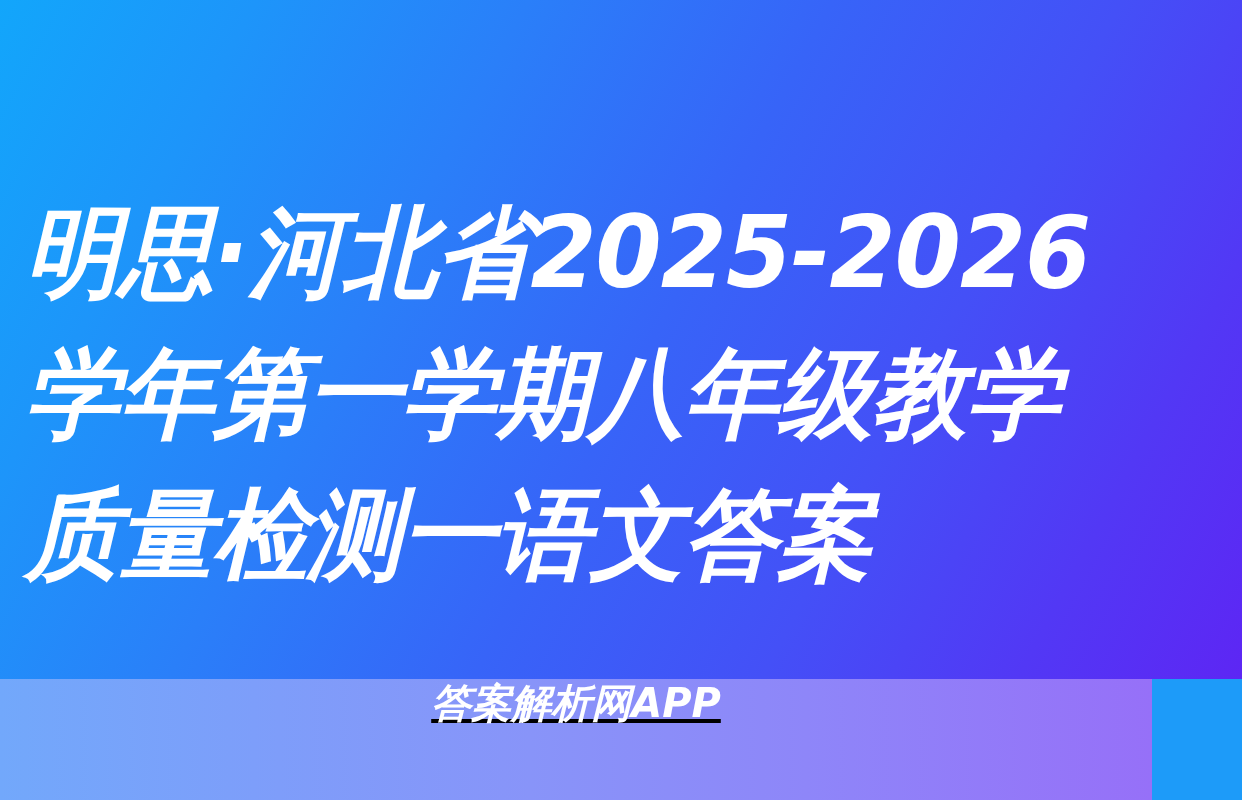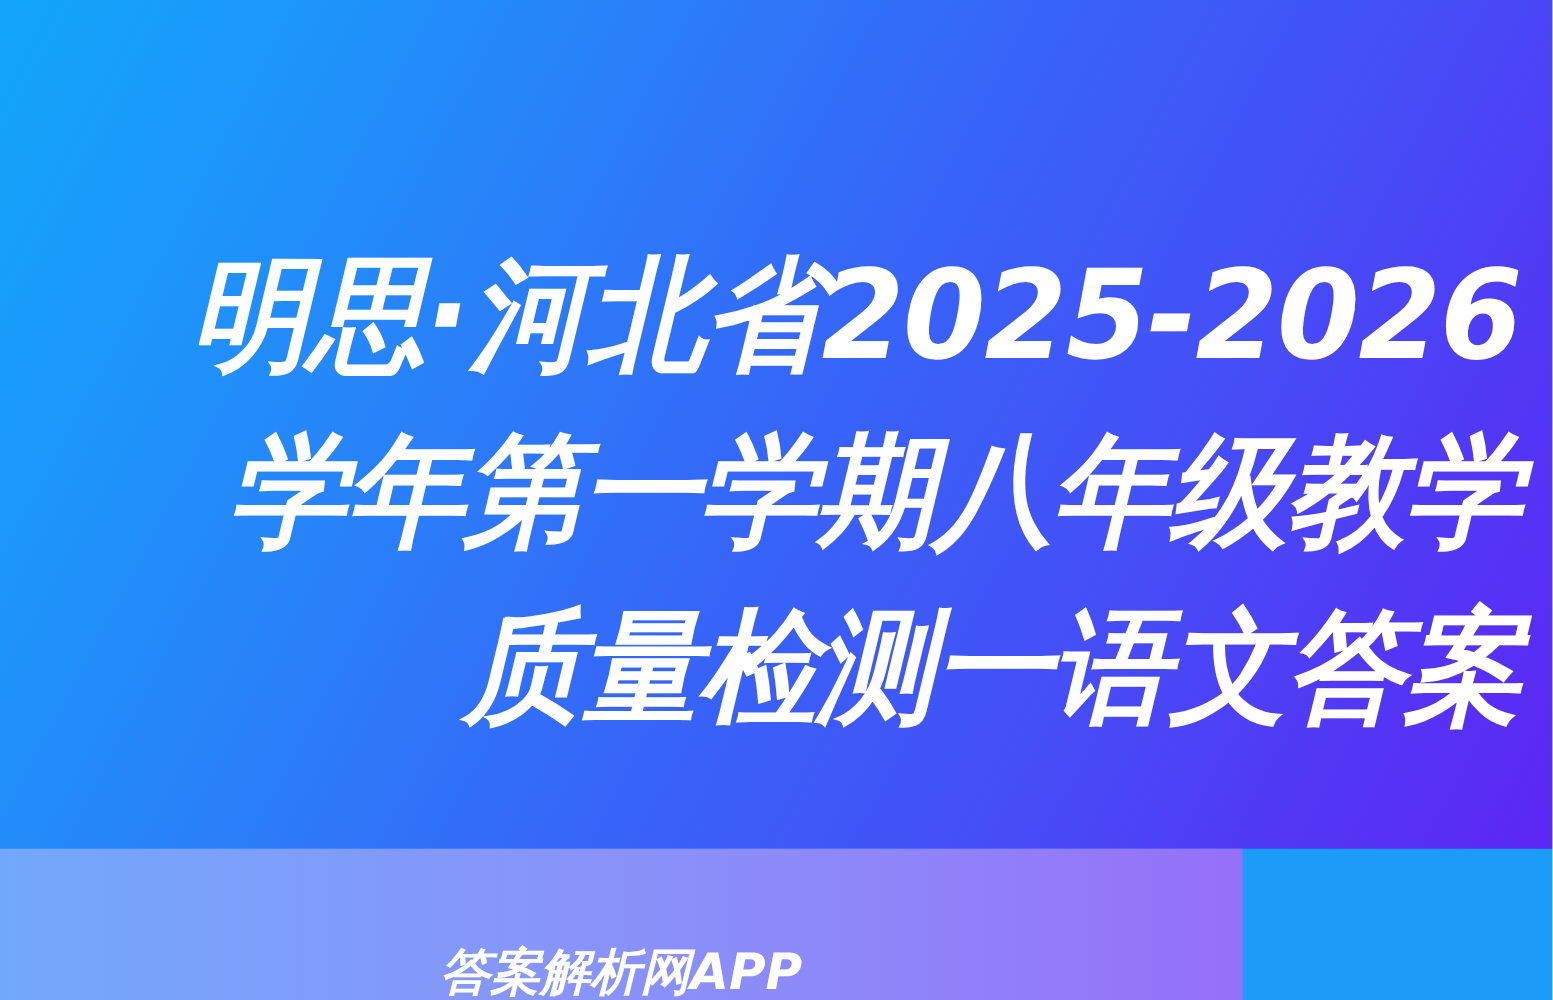--- a/index.html
+++ b/index.html
@@ -36,21 +36,21 @@
         #5238f5 86%,
         #5d26f4 100%);
   }
 
   
   #title-block {
     position: absolute;
     left: 0;
     top: 182px;
     width: 1242px;
-    text-align: right;
+    text-align: left;
     pointer-events: none;
   }
 
   .title-line {
     display: block;
     color: #ffffff;
     font-family: "DejaVu Sans", "Liberation Sans", sans-serif;
     font-size: 99px;
     line-height: 141px;
     font-weight: 700;
@@ -60,31 +60,32 @@
     transform: scaleX(0.96);
     transform-origin: center center;
     text-rendering: optimizeLegibility;
   }
 
   
   #footer-bar {
     position: absolute;
     left: 0;
     top: 679px;
-    width: 994px;
+    width: 1152px;
     height: 121px;
     background: linear-gradient(90deg,
         #72a8fb 0%,
         #7d9efa 22%,
         #8894f9 46%,
         #8e86f9 70%,
         #9670f8 100%);
     display: flex;
-    align-items: flex-end;
+    align-items: flex-start;
     justify-content: center;
+    text-decoration: underline;
   }
 
   #footer-text {
     color: #ffffff;
     font-family: "DejaVu Sans", "Liberation Sans", sans-serif;
     font-size: 40px;
     line-height: 44px;
     font-weight: 700;
     font-style: italic;
     letter-spacing: 0px;

